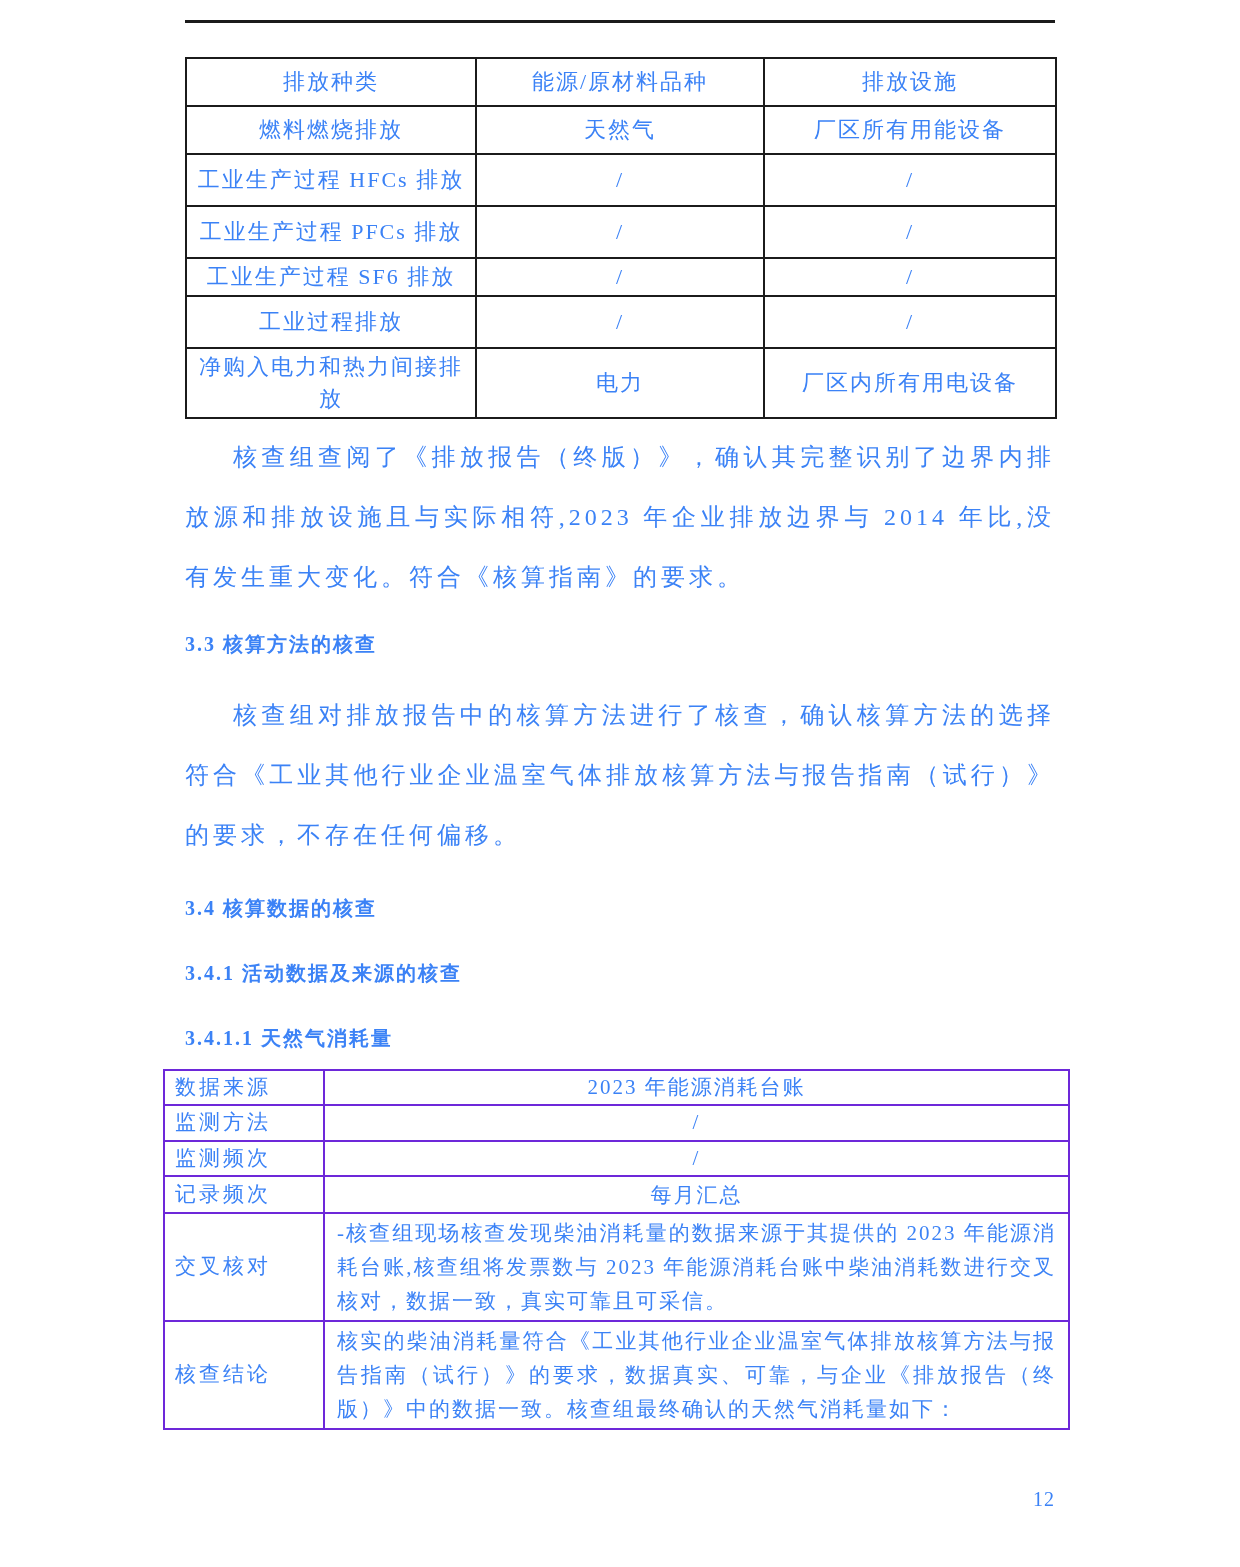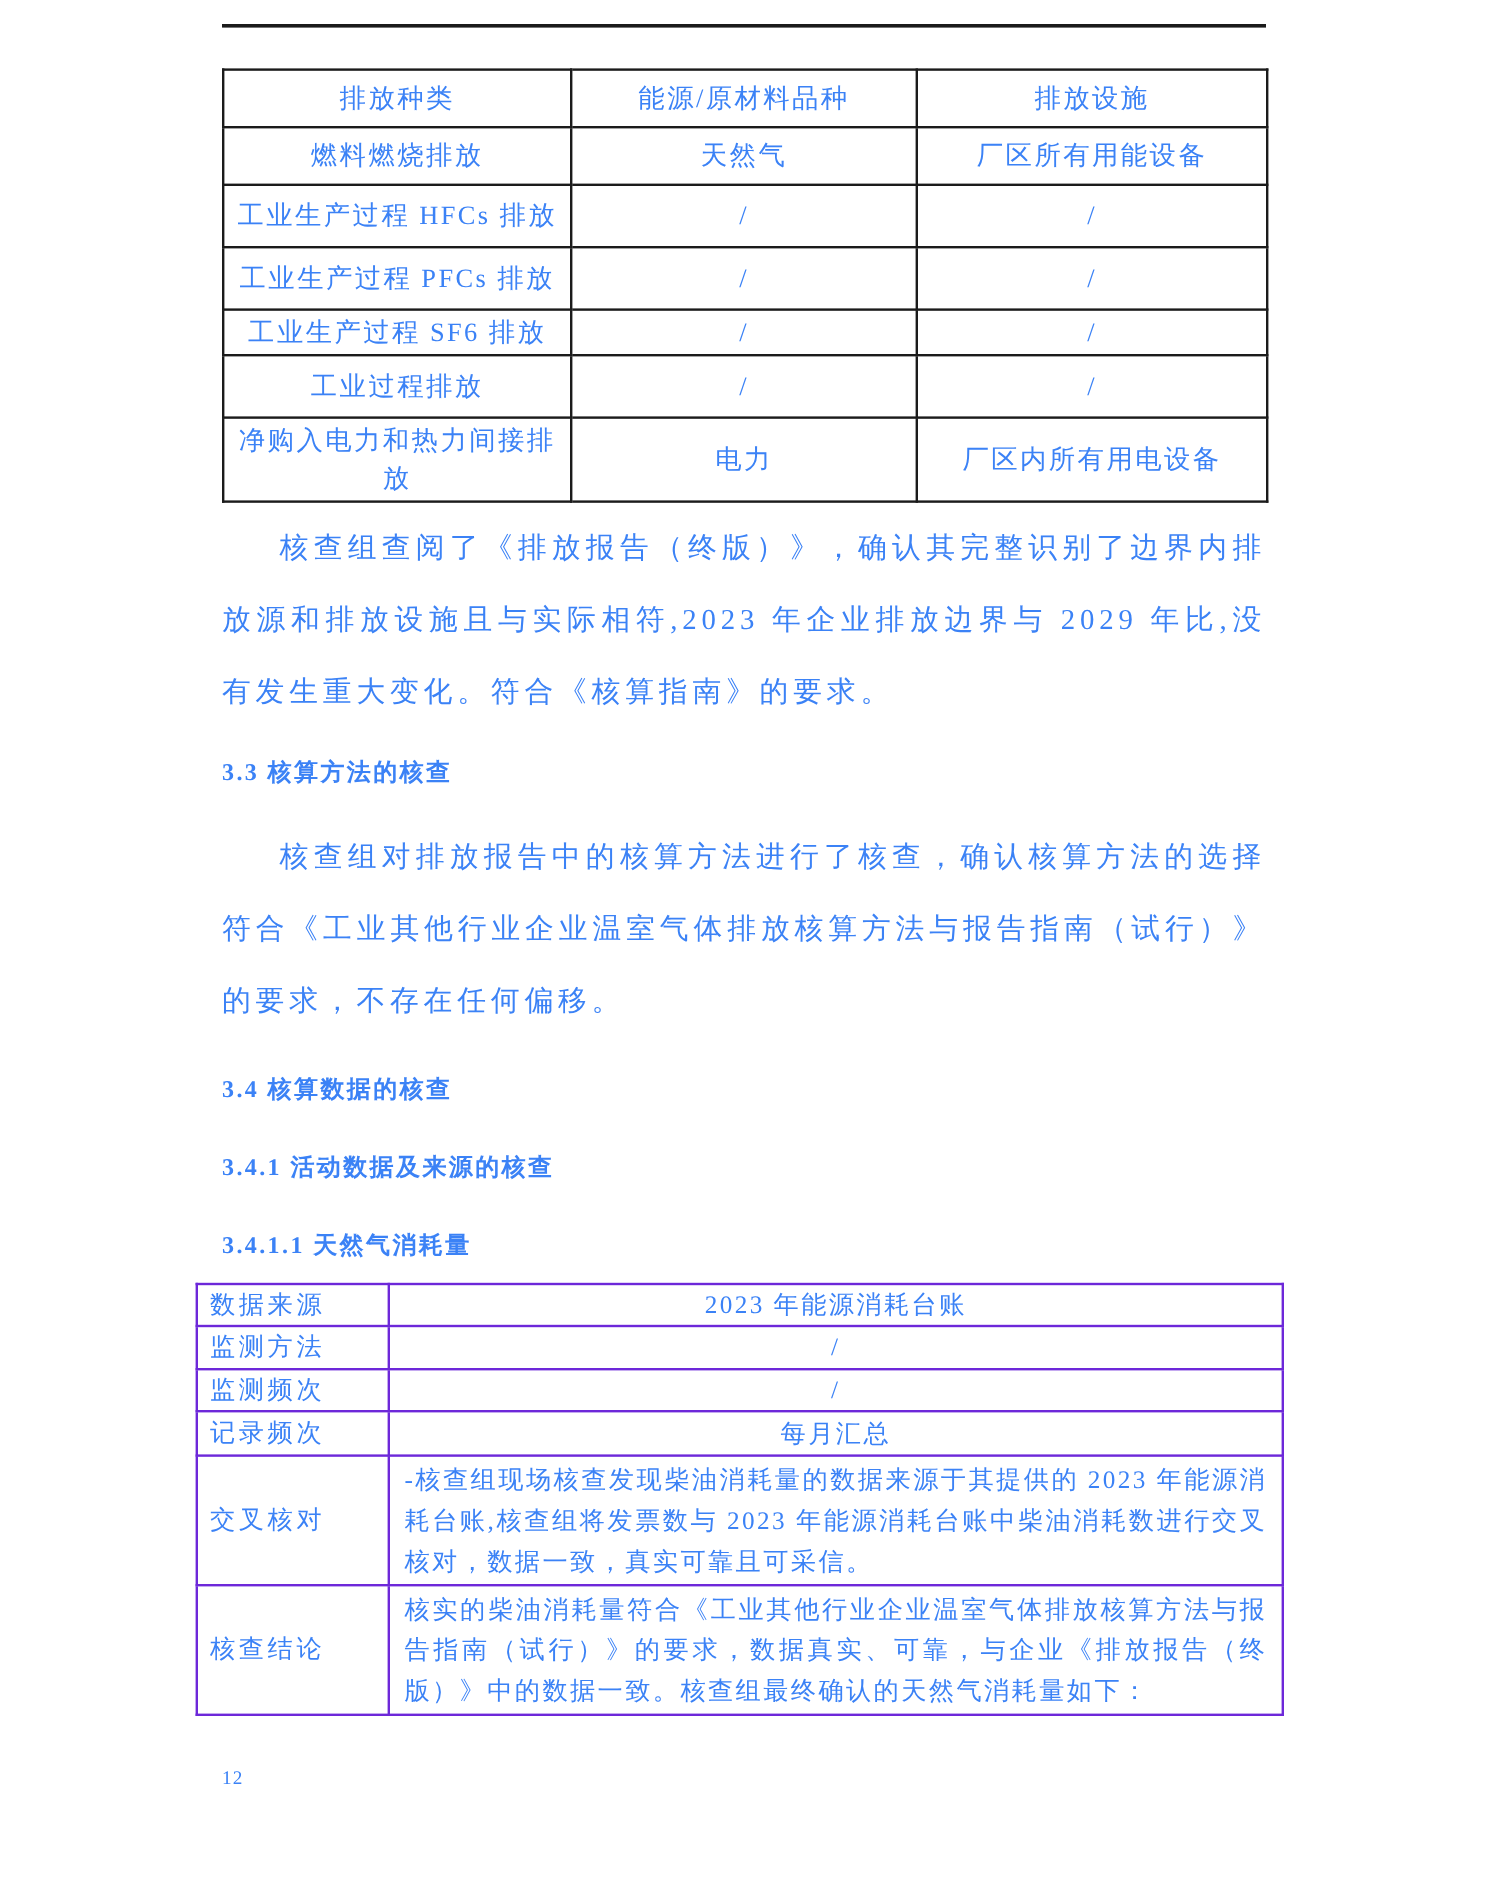--- a/index.html
+++ b/index.html
@@ -50,21 +50,21 @@
   .t2 td.val-left { text-align:justify; letter-spacing:2px; line-height:34px; padding:2px 12px; }
   .t2 tr:nth-child(1) { height:35px; }
   .t2 tr:nth-child(2) { height:35px; }
   .t2 tr:nth-child(3) { height:35px; }
   .t2 tr:nth-child(4) { height:37px; }
   .t2 tr:nth-child(5) { height:63px; }
   .t2 tr:nth-child(6) { height:104px; }
   .t2 tr:nth-child(7) { height:96px; }
   .t2 tr:nth-child(7) td.val-left { line-height:31px; }
 
-  .page-number { text-align:left; font-size:16px; margin-top:44px; letter-spacing:1px; }
+  .page-number { text-align:right; font-size:20px; margin-top:58px; letter-spacing:1px; }
 </style>
 </head>
 <body>
 
 <div class="page">
   <div class="content">
 
     <div class="header-rule"></div>
 
     <table class="t1">
@@ -107,21 +107,21 @@
             <td>/</td>
           </tr>
           <tr>
             <td>净购入电力和热力间接排放</td>
             <td>电力</td>
             <td>厂区内所有用电设备</td>
           </tr>
         </tbody>
     </table>
 
-    <p class="body-para p1">核查组查阅了《排放报告（终版）》，确认其完整识别了边界内排放源和排放设施且与实际相符,2023 年企业排放边界与 2029 年比,没有发生重大变化。符合《核算指南》的要求。</p>
+    <p class="body-para p1">核查组查阅了《排放报告（终版）》，确认其完整识别了边界内排放源和排放设施且与实际相符,2023 年企业排放边界与 2014 年比,没有发生重大变化。符合《核算指南》的要求。</p>
 
     <h2 class="heading h33">3.3 核算方法的核查</h2>
 
     <p class="body-para p2">核查组对排放报告中的核算方法进行了核查，确认核算方法的选择符合《工业其他行业企业温室气体排放核算方法与报告指南（试行）》的要求，不存在任何偏移。</p>
 
     <h2 class="heading h34">3.4 核算数据的核查</h2>
 
     <h2 class="heading h341">3.4.1 活动数据及来源的核查</h2>
 
     <h2 class="heading h3411">3.4.1.1 天然气消耗量</h2>

